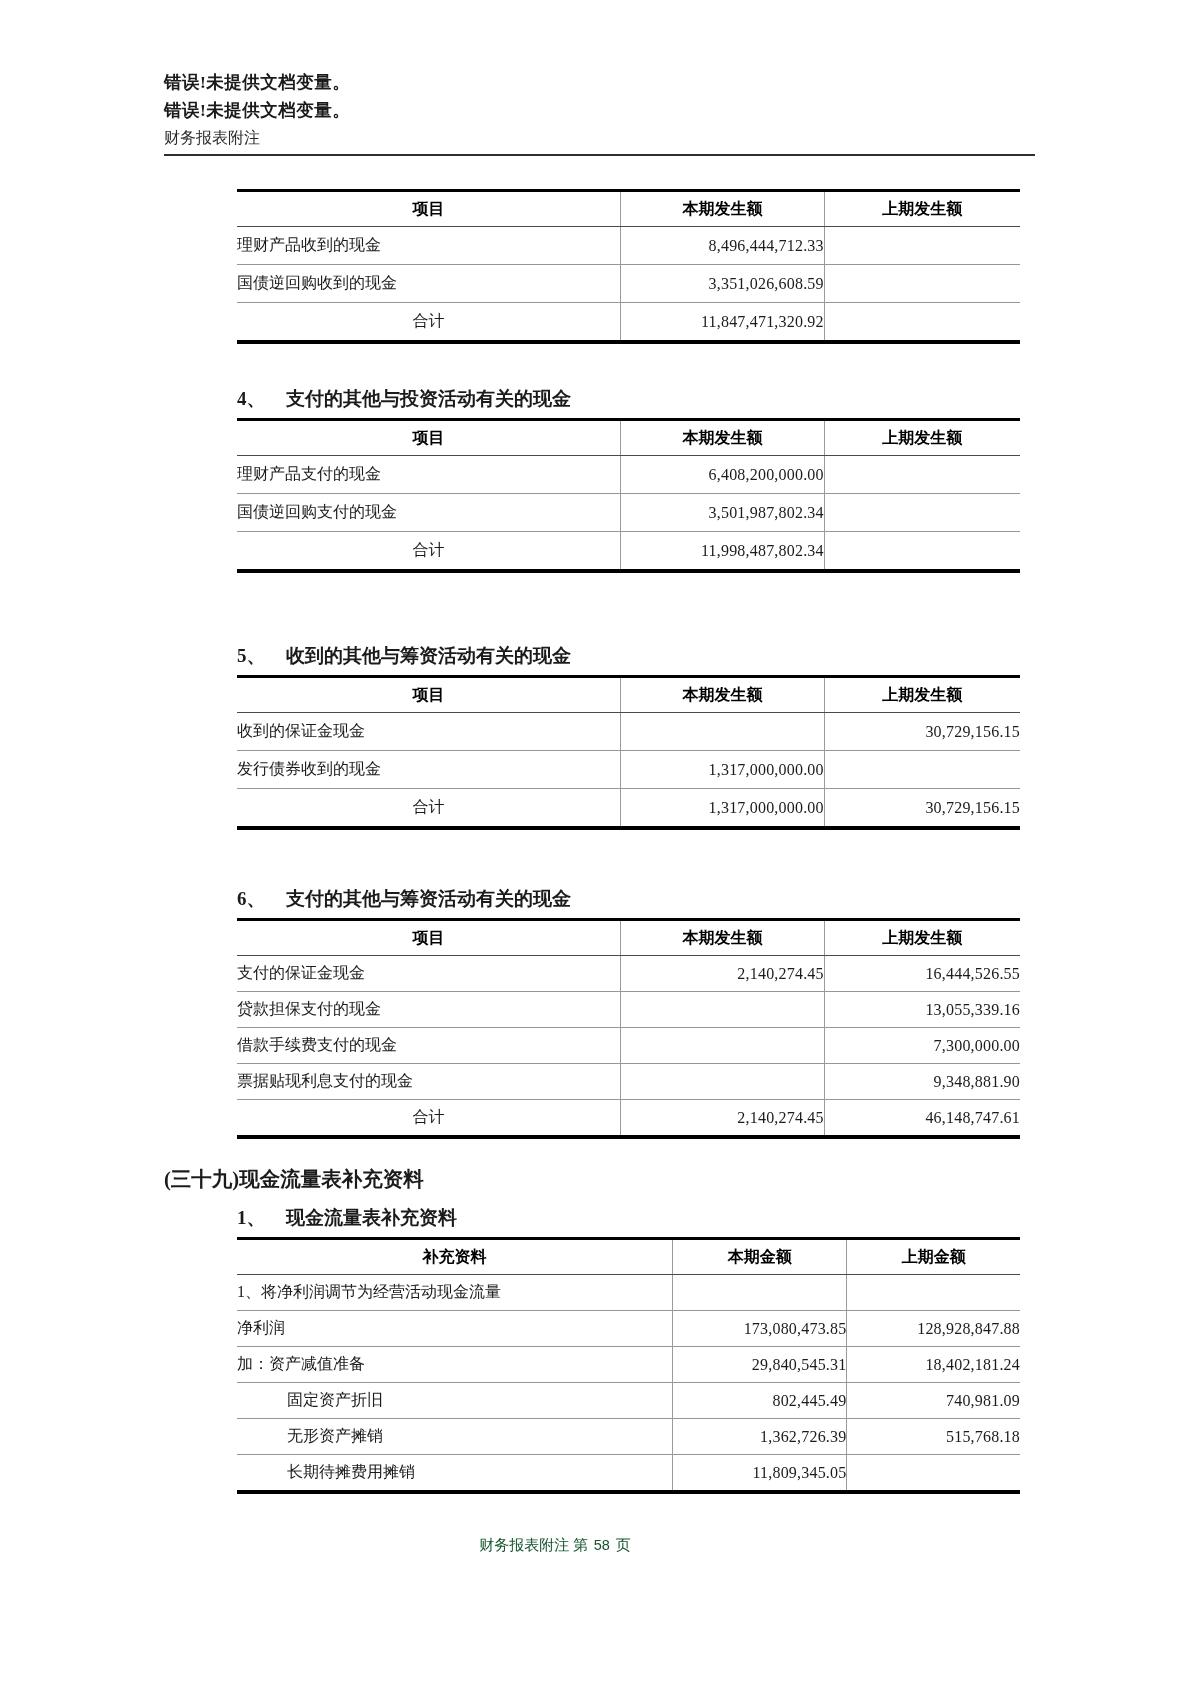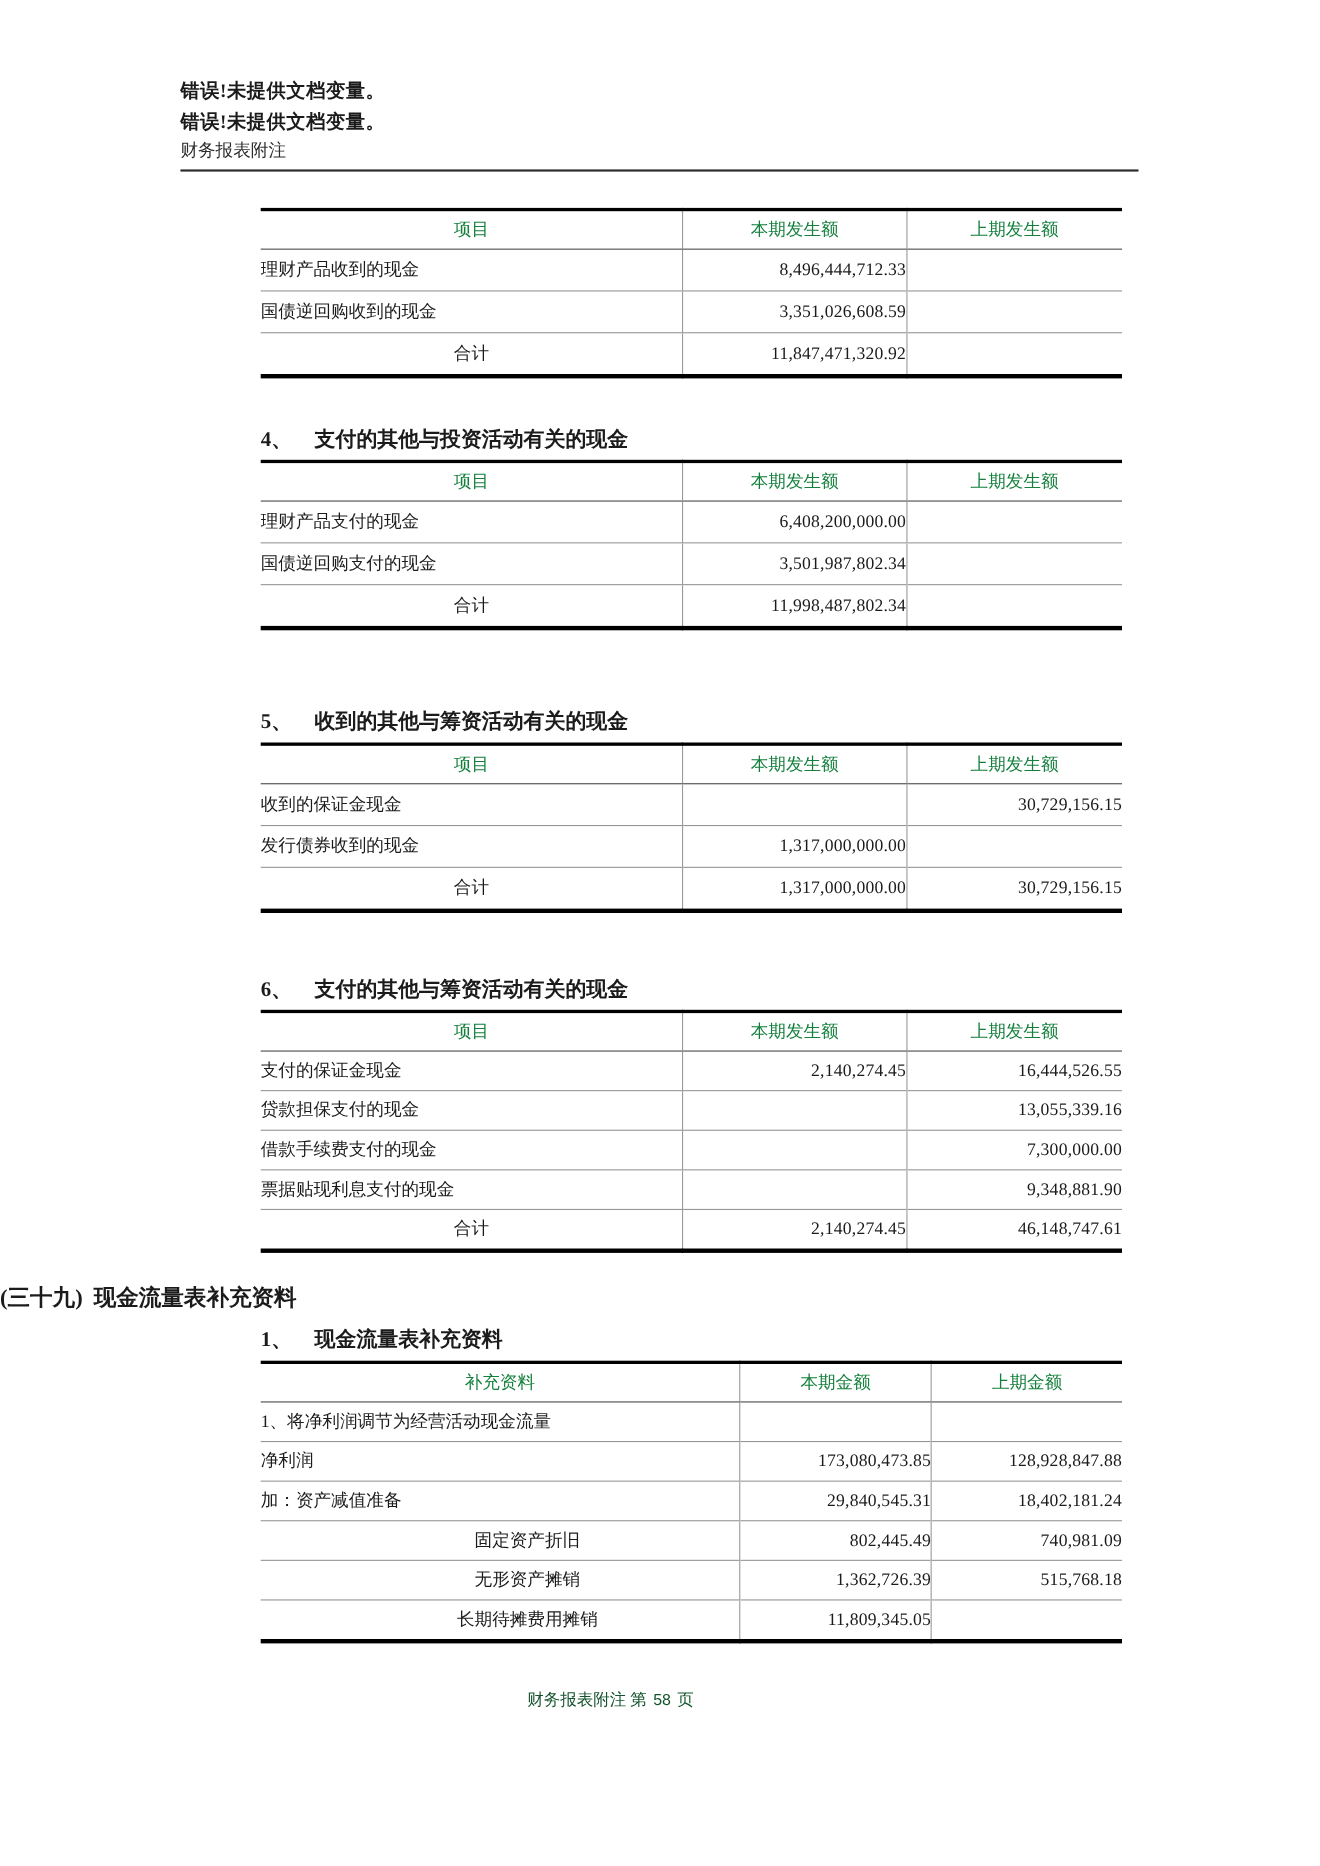--- a/index.html
+++ b/index.html
@@ -55,58 +55,58 @@
     margin-bottom: 6px;
     align-items: baseline;
   }
   .sec .sec-no { width: 49px; flex: none; }
   .sec-4 { margin-top: 42px; }
   .sec-5 { margin-top: 70px; }
   .sec-6 { margin-top: 56px; }
   .sec-sub1 { margin-top: 12px; }
 
   .h39 {
+    margin-left: 164px;
     margin-top: 26px;
     display: flex;
-    gap: 10px;
     font-weight: bold;
     font-size: 20.5px;
     align-items: baseline;
   }
 
   
   table.fin-table {
     margin-left: 237px;
     width: 783px;
     border-collapse: collapse;
     table-layout: fixed;
     border-top: 3px solid #000;
     border-bottom: 4px solid #000;
     font-size: 16px;
   }
   .t1 { margin-top: 33px; }
   .fin-table th {
-    font-weight: normal;
+    font-weight: bold;
     height: 34px;
     text-align: center;
     border-bottom: 1.5px solid #4a4a4a;
     padding: 0;
-    color: #15803d;
+    color: #000000;
   }
   .fin-table td {
     height: 37px;
     border-top: 1px solid #969696;
     padding: 0;
     vertical-align: middle;
   }
   .fin-table tbody tr:first-child td { border-top: none; }
   .fin-table.compact td { height: 35px; }
   .vsep { border-left: 1px solid #9a9a9a; }
   .lbl { padding-left: 14px; text-align: left; }
-  .lbl.ind { padding-left: 50px; text-align: center; }
+  .lbl.ind { padding-left: 50px; }
   .num { text-align: right; padding-right: 10px; letter-spacing: 0.2px; }
   tr.total td.lbl { text-align: center; padding-left: 0; }
 
   .col-item  { width: 49%; }
   .col-cur   { width: 26%; }
   .col-prior { width: 25%; }
   .supp .col-item  { width: 55.6%; }
   .supp .col-cur   { width: 22.3%; }
   .supp .col-prior { width: 22.1%; }
 

